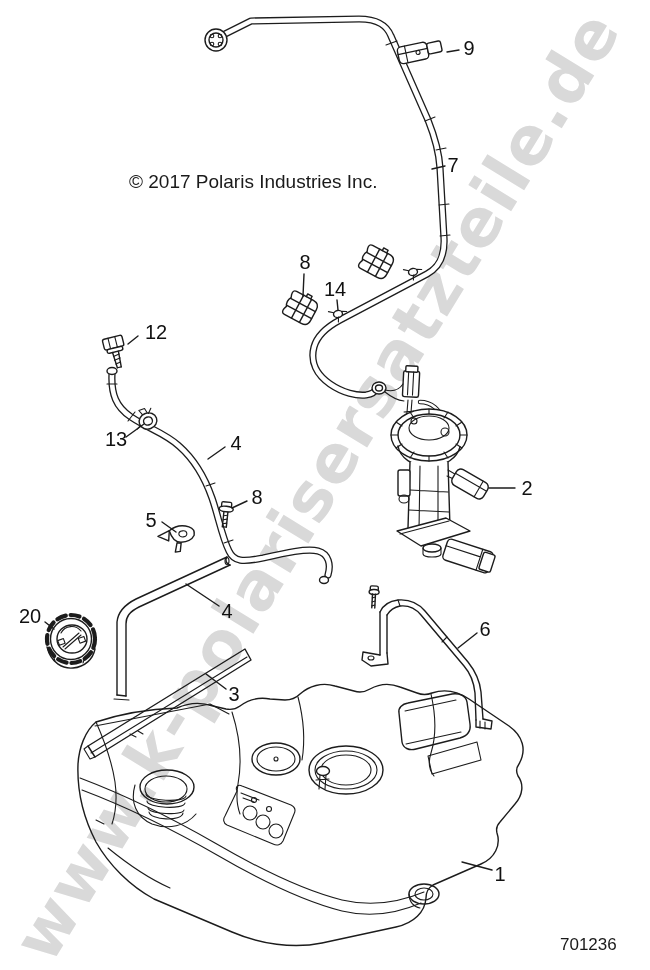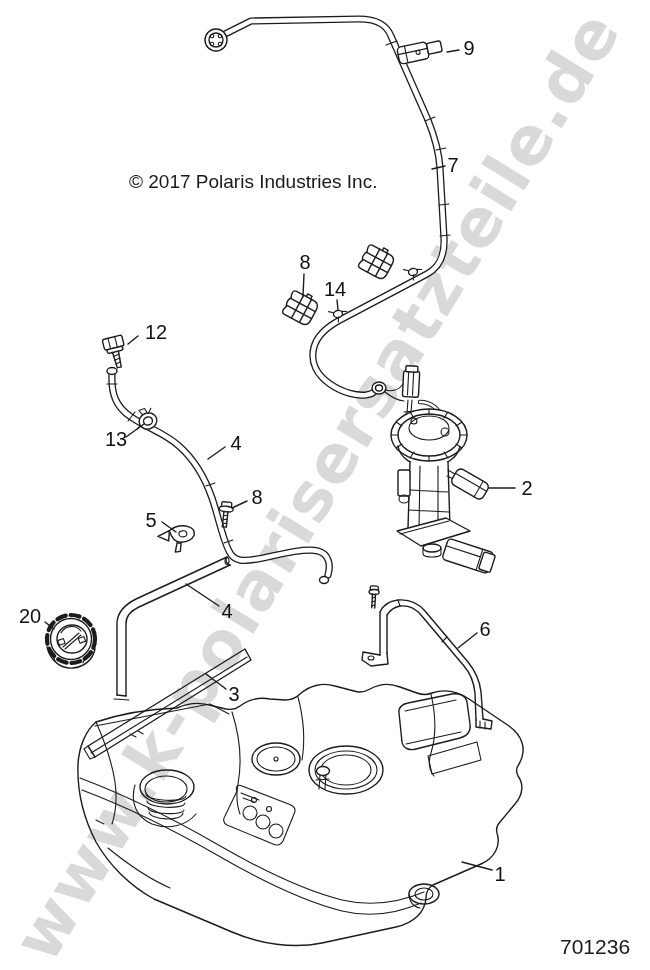--- a/index.html
+++ b/index.html
@@ -17,21 +17,21 @@
   .art .to{stroke-width:7.2;}
   .art .ti{stroke:#ffffff;stroke-width:4.6;}
   .art .t2{stroke-width:4.4;}
   .art .t2i{stroke:#ffffff;stroke-width:2.4;}
   .art .thin{stroke-width:1.1;}
   .art .scallop{stroke-width:4.2;stroke-dasharray:9 5;}
   .callout{position:absolute;transform:translate(-50%,-50%);
            font-size:20px;color:#111;line-height:1;}
   .copyright{position:absolute;left:129px;top:171px;font-size:19px;color:#1a1a1a;}
   .drawing-number{position:absolute;left:560px;top:935px;width:80px;text-align:left;
-                  font-size:21px;color:#1a1a1a;}
+                  font-size:17px;color:#1a1a1a;}
 </style>
 </head>
 <body>
 
 <div class="stage">
 
   <div class="watermark">www.k-polarisersatzteile.de</div>
 
   <svg class="art" width="650" height="970" viewBox="0 0 650 970">
 

